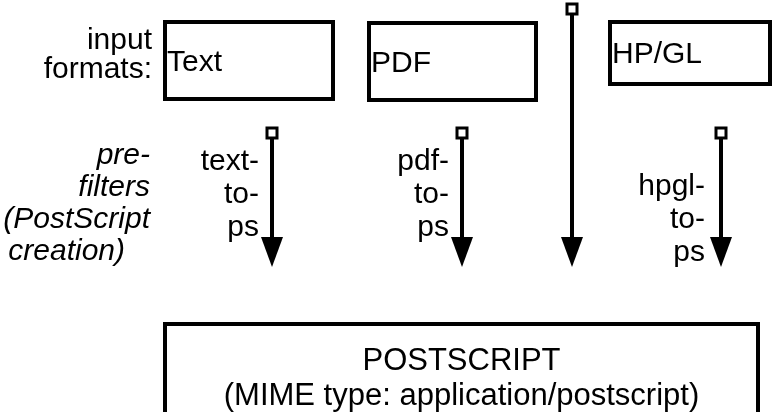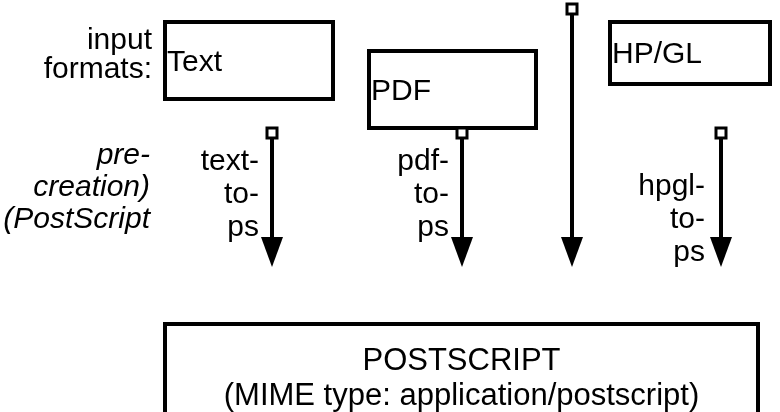--- a/index.html
+++ b/index.html
@@ -12,21 +12,21 @@
   }
 
   
   .iobox {
     position:absolute; box-sizing:border-box;
     border:4px solid var(--ink); background:var(--paper);
     display:flex; align-items:center; justify-content:flex-start;
     font-size:30px;
   }
   #box-text { left:163px; top:20px;  width:172px; height:81px; }
-  #box-pdf  { left:367px; top:21px;  width:171px; height:81px;margin-top:28px; }
+  #box-pdf  { left:367px; top:21px;  width:171px; height:81px; }
   #box-hpgl { left:608px; top:20px;  width:164px; height:66px; }
 
   
   .side-label { position:absolute; text-align:right; font-size:30px; }
   #input-formats { left:20px; top:24px; width:132px; line-height:29px; }
   #prefilters {
     left:0px; top:138px; width:150px; line-height:32px; font-style:italic;
   }
   #prefilters .ln:nth-child(4) { padding-right:25px; }
 
@@ -68,22 +68,23 @@
   </div>
   <div class="iobox" id="box-pdf">
     <span>PDF</span>
   </div>
   <div class="iobox" id="box-hpgl">
     <span>HP/GL</span>
   </div>
 
   <div class="side-label" id="prefilters">
     <div class="ln">pre-</div>
+    <div class="ln">filters</div>
+    <div class="ln">(PostScript</div>
     <div class="ln">creation)</div>
-    <div class="ln">(PostScript</div>
   </div>
 
   <div class="filter-label" id="filter-text">
     <div class="ln">text-</div>
     <div class="ln">to-</div>
     <div class="ln">ps</div>
   </div>
   <div class="filter-label" id="filter-pdf">
     <div class="ln">pdf-</div>
     <div class="ln">to-</div>

